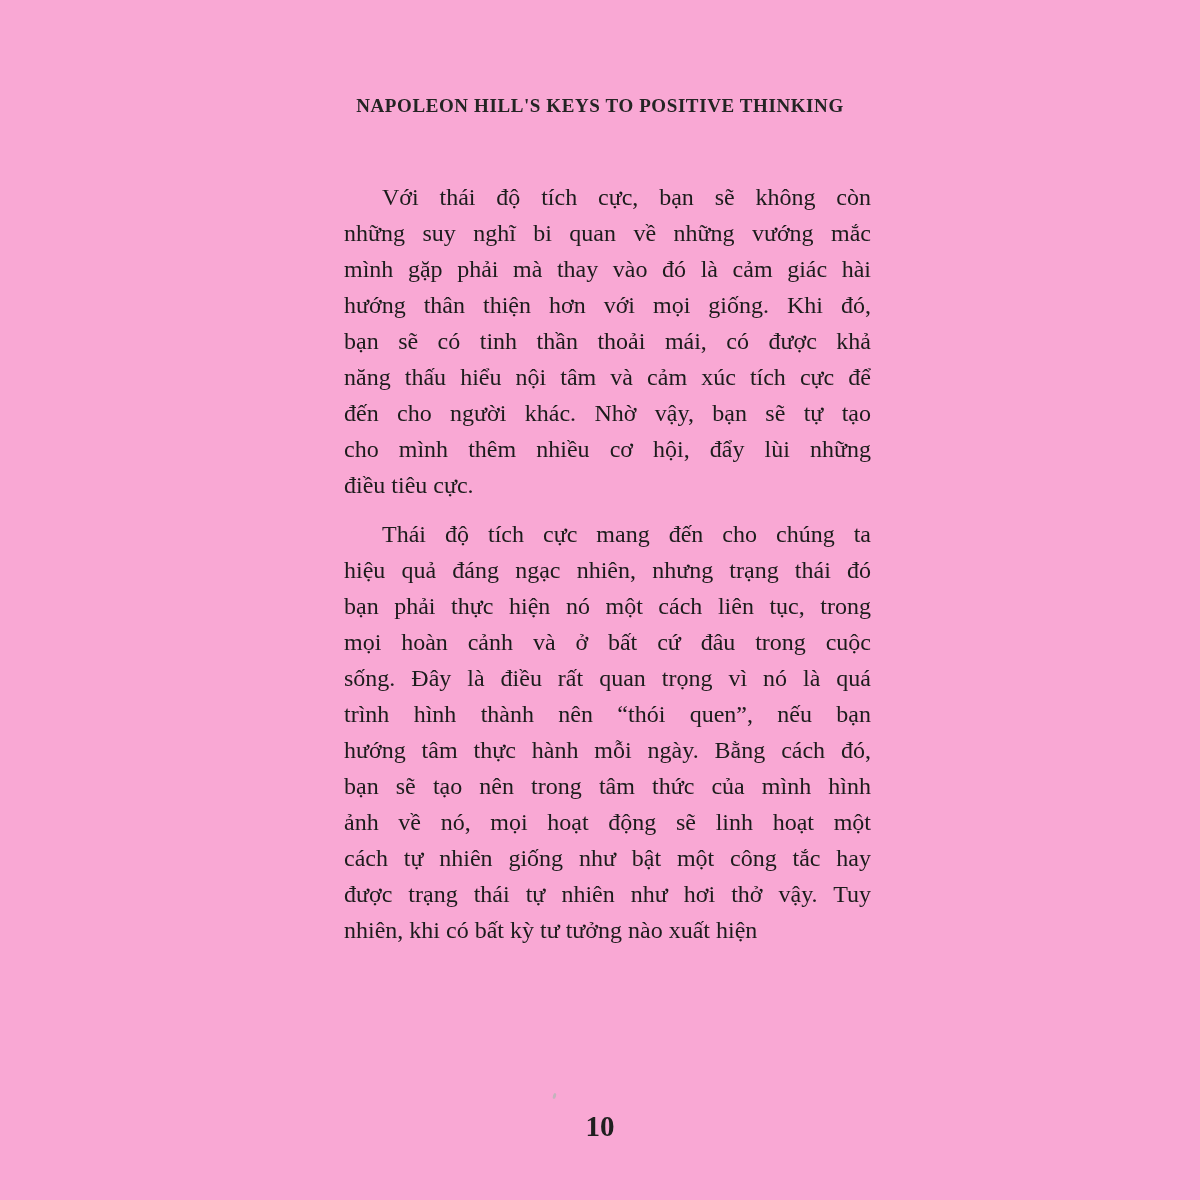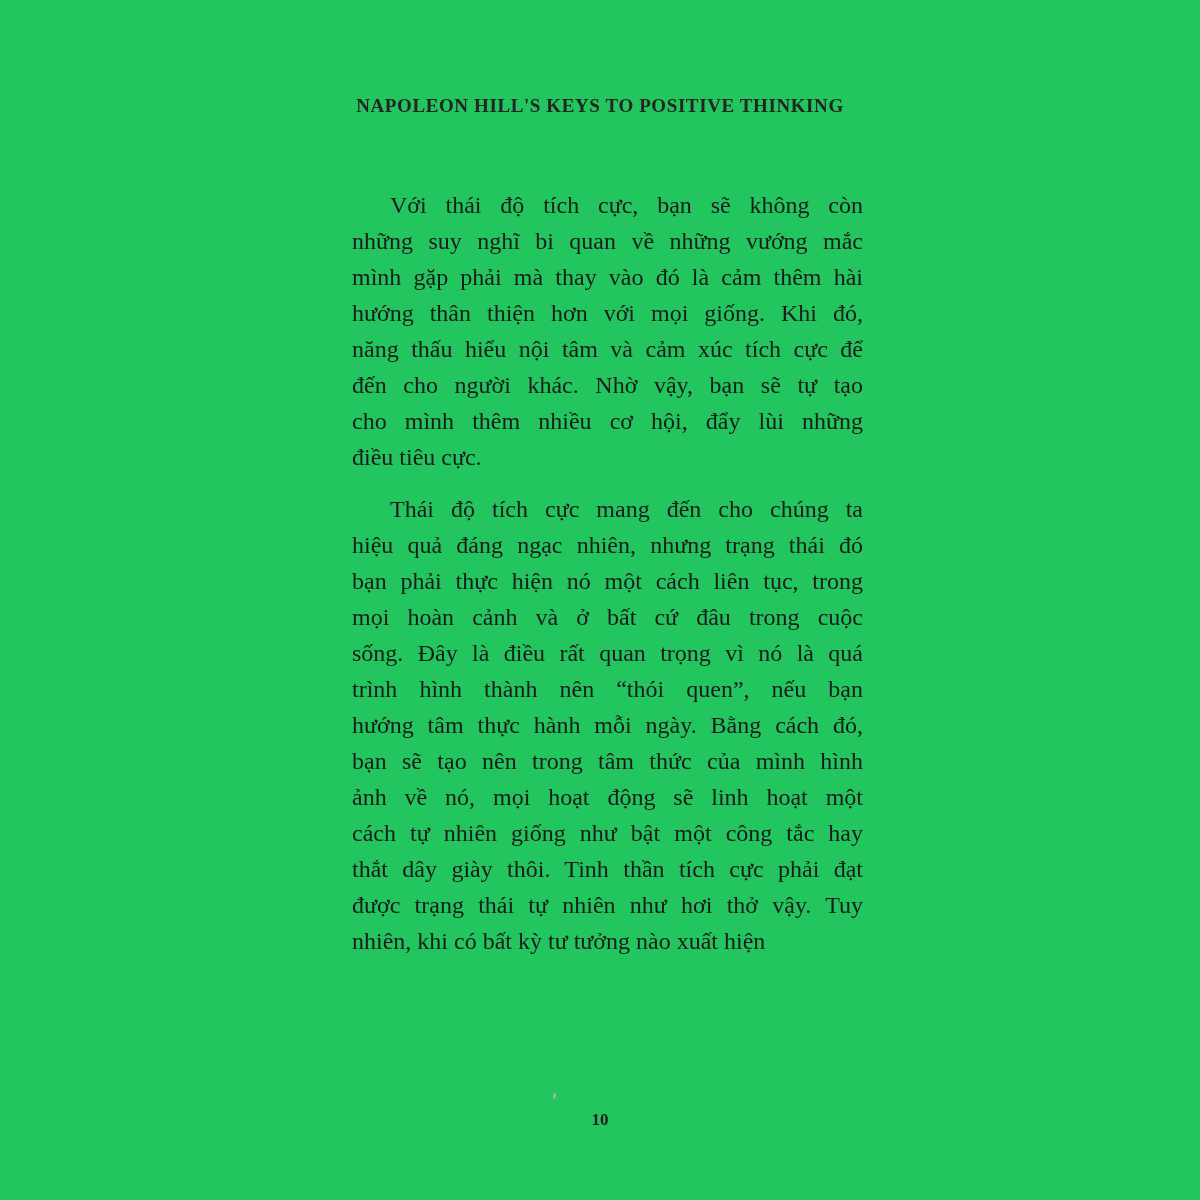--- a/index.html
+++ b/index.html
@@ -11,42 +11,42 @@
     width: 1200px;
     height: 1200px;
     font-family: "Liberation Serif", "DejaVu Serif", serif;
     color: #1f1f1f;
     position: relative;
     overflow: hidden;
   }
   .page {
     position: absolute;
     inset: 0;
-    background: #22c55e;
+    background: #f9a8d4;
   }
   .running-head {
     position: absolute;
     top: 95px;
     left: 0;
     width: 100%;
     text-align: center;
     font-size: 19px;
     font-weight: bold;
     letter-spacing: 0.6px;
     color: #242424;
     white-space: nowrap;
   }
   .body-text {
     position: absolute;
     left: 336px;
     top: 171px;
     width: 543px;
   }
   .para {
-    margin: 16px;
+    margin: 8px;
     padding: 0;
     font-size: 24px;
     line-height: 36px;
     color: #1c1c1c;
   }
   .para + .para {
     margin-top: 13px;
   }
   .line {
     display: block;
@@ -62,21 +62,21 @@
   }
   .line.first {
     text-indent: 38px;
   }
   .page-number {
     position: absolute;
     top: 1110px;
     left: 0;
     width: 100%;
     text-align: center;
-    font-size: 17px;
+    font-size: 29px;
     font-weight: bold;
     color: #202020;
   }
   .scan-artifact {
     position: absolute;
     left: 553px;
     top: 1093px;
     width: 3px;
     height: 6px;
     background: #b5b5b5;
@@ -88,39 +88,39 @@
 </head>
 <body>
 
 <div class="page">
   <div class="running-head">NAPOLEON HILL'S KEYS TO POSITIVE THINKING</div>
 
   <div class="body-text">
       <p class="para">
         <span class="line first">Với thái độ tích cực, bạn sẽ không còn</span>
         <span class="line">những suy nghĩ bi quan về những vướng mắc</span>
-        <span class="line">mình gặp phải mà thay vào đó là cảm thêm hài</span>
+        <span class="line">mình gặp phải mà thay vào đó là cảm giác hài</span>
         <span class="line">hướng thân thiện hơn với mọi giống. Khi đó,</span>
+        <span class="line">bạn sẽ có tinh thần thoải mái, có được khả</span>
         <span class="line">năng thấu hiểu nội tâm và cảm xúc tích cực để</span>
         <span class="line">đến cho người khác. Nhờ vậy, bạn sẽ tự tạo</span>
         <span class="line">cho mình thêm nhiều cơ hội, đẩy lùi những</span>
         <span class="line last">điều tiêu cực.</span>
       </p>
       <p class="para">
         <span class="line first">Thái độ tích cực mang đến cho chúng ta</span>
         <span class="line">hiệu quả đáng ngạc nhiên, nhưng trạng thái đó</span>
         <span class="line">bạn phải thực hiện nó một cách liên tục, trong</span>
         <span class="line">mọi hoàn cảnh và ở bất cứ đâu trong cuộc</span>
         <span class="line">sống. Đây là điều rất quan trọng vì nó là quá</span>
         <span class="line">trình hình thành nên “thói quen”, nếu bạn</span>
         <span class="line">hướng tâm thực hành mỗi ngày. Bằng cách đó,</span>
         <span class="line">bạn sẽ tạo nên trong tâm thức của mình hình</span>
         <span class="line">ảnh về nó, mọi hoạt động sẽ linh hoạt một</span>
         <span class="line">cách tự nhiên giống như bật một công tắc hay</span>
-        <span class="line">thắt dây giày thôi. Tinh thần tích cực phải đạt</span>
         <span class="line">được trạng thái tự nhiên như hơi thở vậy. Tuy</span>
         <span class="line last">nhiên, khi có bất kỳ tư tưởng nào xuất hiện</span>
       </p>
     </div>
 
   <span class="scan-artifact"></span>
 
   <div class="page-number">10</div>
 </div>
 

